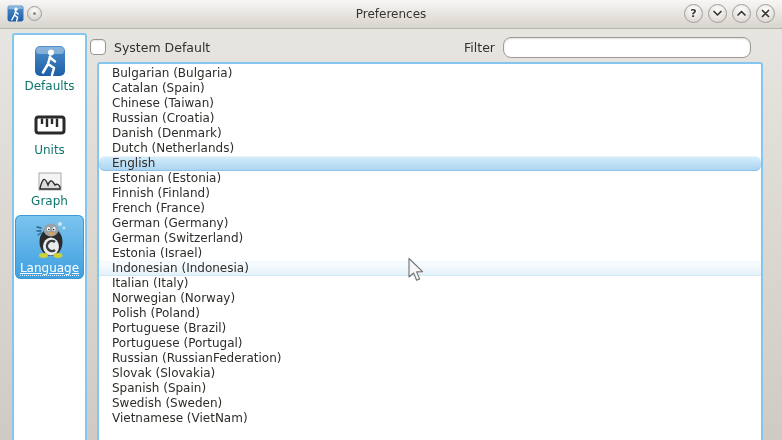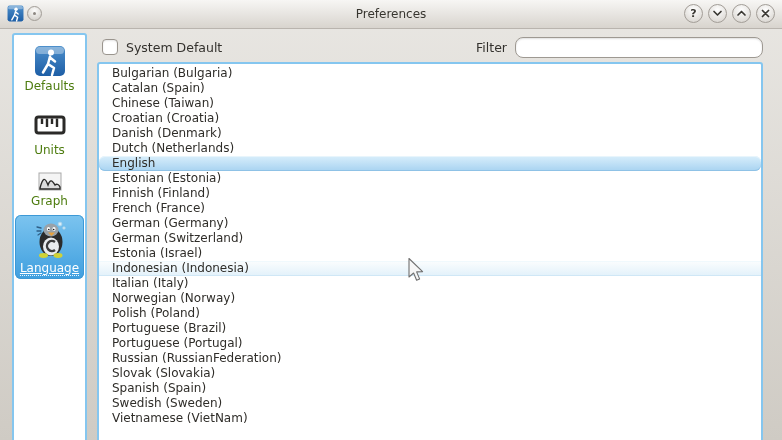--- a/index.html
+++ b/index.html
@@ -45,34 +45,34 @@
   .panel{
     background:#ffffff;border:2px solid #85c6ef;border-radius:3px;box-sizing:border-box;
   }
   .sidebar{
     position:absolute;left:12px;top:4px;width:75px;bottom:-4px;
     display:flex;flex-direction:column;padding-top:2px;
   }
   .side-item{
     margin:0 1px;border-radius:6px;display:flex;flex-direction:column;
     align-items:center;justify-content:center;
-    font-size:12px;color:#4d7c0f;flex:0 0 auto;
+    font-size:12px;color:#0f766e;flex:0 0 auto;
   }
   .h64{height:64px;} .h50{height:50px;}
   .side-item .ico{display:block;}
   .side-item .label{margin-top:3px;line-height:13px;}
   .side-item.selected{
     background:linear-gradient(#7cc4ef,#3f9fdf);
     box-shadow:inset 0 0 0 1px #3d99d6, inset 0 1px 0 #a8dcf6;
     color:#ffffff;
   }
   .side-item.selected .label{border-bottom:1px dotted #eaf6fd;text-decoration:underline;}
   
   .toprow{
-    position:absolute;left:97px;top:4px;width:666px;height:28px;
+    position:absolute;left:85px;top:4px;width:666px;height:28px;
     display:flex;align-items:center;font-size:12.5px;
   }
   .checkbox{
     width:16px;height:16px;border:1px solid #9a958e;border-radius:4px;background:#fff;
     box-sizing:border-box;box-shadow:inset 0 1px 2px rgba(0,0,0,.10);margin-left:5px;
   }
   .cb-label{margin-left:8px;}
   .filter-wrap{margin-left:auto;display:flex;align-items:center;justify-content:center;}
   .filter-label{margin-right:8px;}
   .filter-input{
@@ -196,21 +196,21 @@
       <span class="filter-wrap">
         <span class="filter-label">Filter</span>
         <input class="filter-input" type="text" value="" style="">
       </span>
     </div>
 
     <div class="list-panel panel">
       <div class="row">Bulgarian (Bulgaria)</div>
       <div class="row">Catalan (Spain)</div>
       <div class="row">Chinese (Taiwan)</div>
-      <div class="row">Croatian (Croatia)</div>
+      <div class="row">Russian (Croatia)</div>
       <div class="row">Danish (Denmark)</div>
       <div class="row">Dutch (Netherlands)</div>
       <div class="row selected">English</div>
       <div class="row">Estonian (Estonia)</div>
       <div class="row">Finnish (Finland)</div>
       <div class="row">French (France)</div>
       <div class="row">German (Germany)</div>
       <div class="row">German (Switzerland)</div>
       <div class="row">Estonia (Israel)</div>
       <div class="row hovered">Indonesian (Indonesia)</div>

